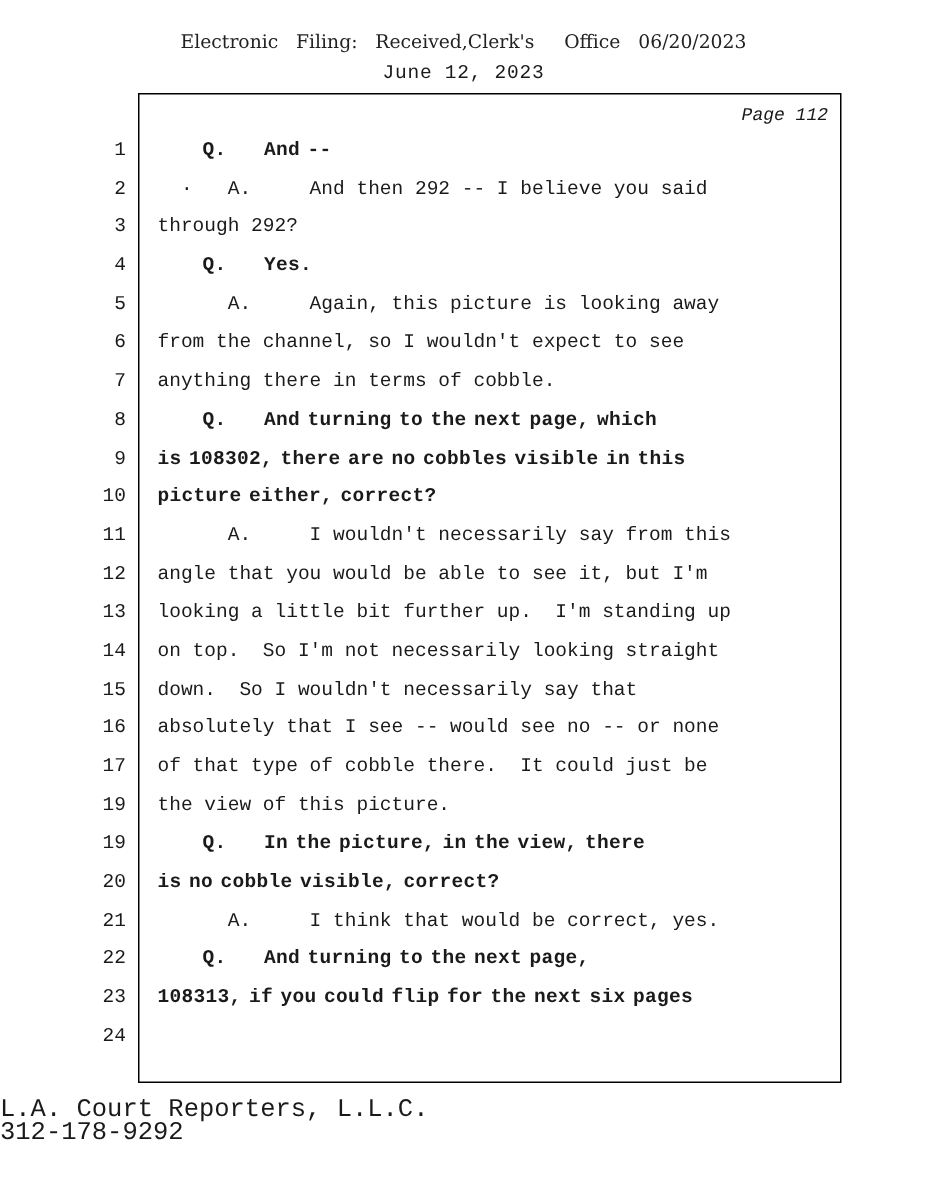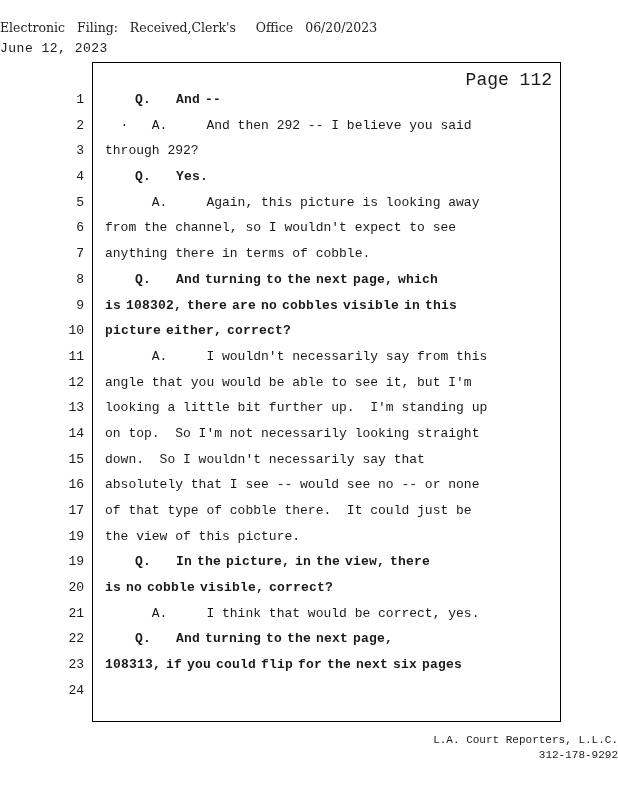--- a/index.html
+++ b/index.html
@@ -6,21 +6,21 @@
   body {
     width:618px; height:800px;
     background:#ffffff;
     position:relative;
     font-family:"Liberation Mono", monospace;
     color:#1a1a1a;
     overflow:hidden;
   }
   .header {
     position:absolute; top:20px; left:0; width:100%;
-    text-align:left;
+    text-align:center;
   }
   .filing-stamp {
     font-family:"DejaVu Serif", serif;
     font-size:12.5px;
     white-space:pre;
     color:#222;
   }
   .date-line {
     font-size:13px;
     margin-top:6px;
@@ -30,21 +30,22 @@
     position:absolute;
     left:92px; top:62px;
     width:469px; height:660px;
     border:1px solid #000;
     box-sizing:border-box;
     background:#fff;
   }
   .page-label {
     position:absolute;
     top:70px; right:66px;
-    font-size:18px;
+    font-size:12px;
+    font-style:italic;
   }
   .lines {
     position:absolute;
     left:60px; top:92px;
     width:540px;
   }
   .line {
     display:flex;
     height:25.7px;
     font-size:13px;
@@ -60,22 +61,22 @@
     white-space:pre;
   }
   .line.bold .text {
     font-weight:bold;
     word-spacing:-3px;
     letter-spacing:0.2px;
   }
   .footer {
     position:absolute;
     top:733px; left:0; width:100%;
-    text-align:right;
-    font-size:11px;
+    text-align:left;
+    font-size:17px;
     line-height:15px;
   }
 </style>
 </head>
 <body>
 
 <div class="header">
   <div class="filing-stamp">Electronic   Filing:   Received,Clerk's     Office   06/20/2023</div>
   <div class="date-line">June 12, 2023</div>
 </div>

